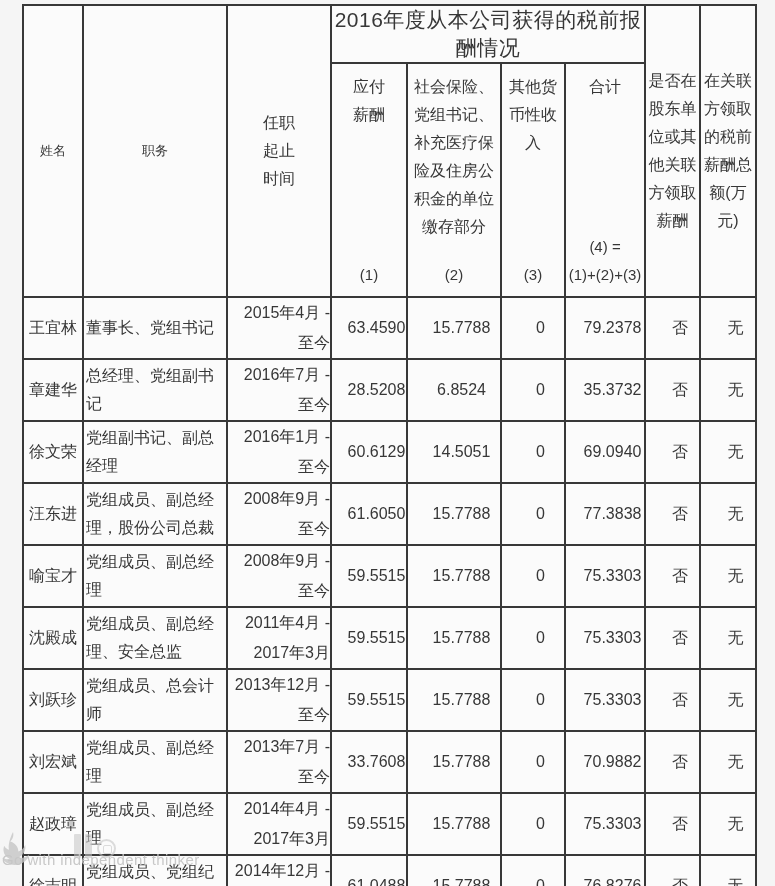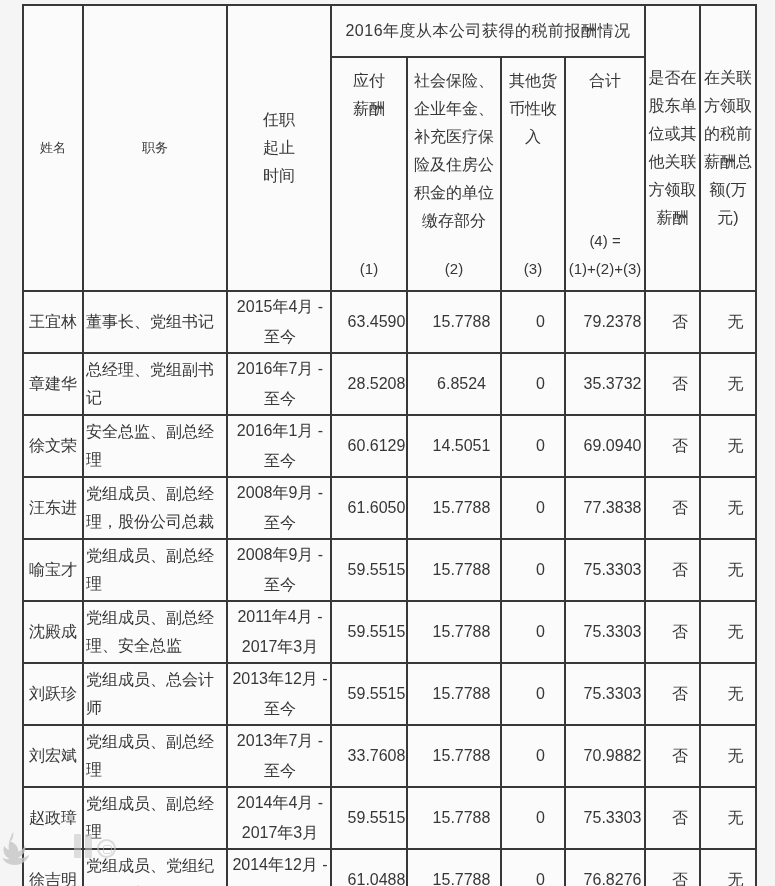--- a/index.html
+++ b/index.html
@@ -35,21 +35,21 @@
     vertical-align:middle;
     text-align:center;
     overflow:hidden;
   }
   .preline{white-space:pre-line;}
 
   tr.hrow1{height:52px;}
   tr.hrow2{height:234px;}
   tr.drow{height:58px;border-radius:19px;}
 
-  th.h-span{font-size:16px;letter-spacing:.5px;}
+  th.h-span{font-size:21px;letter-spacing:.5px;}
   th.h-term,th.h-related{line-height:28px;margin-top:21px;}
   th.h-name,th.h-pos{font-size:13px;}
 
   th.sub{vertical-align:top;padding:0;}
   .subwrap{
     height:230px;
     display:flex;flex-direction:column;
     justify-content:space-between;
     padding:9px 2px 5px 2px;
   }
@@ -58,21 +58,21 @@
 
   td.c-name{text-align:center;}
   td.c-pos{
     text-align:left;
     padding:2px 1px 2px 2px;
     line-height:28px;
     font-size:16px;
     line-break:strict;
   }
   td.c-term{
-    text-align:center;
+    text-align:right;
     padding-left:2px;
     line-height:30px;
     white-space:pre-line;
   }
   td.c-num,td.c-mid{text-align:center;padding-left:15px;}
 
   
   .wm{position:absolute;color:var(--watermark);pointer-events:none;}
   .wm-logo{left:0px;top:831px;opacity:.8;}
   .wm-logo svg{display:block;}
@@ -133,21 +133,21 @@
         <th class="sub">
           <div class="subwrap">
             <span class="sub-title">应付
 薪酬</span>
             <span class="sub-label">(1)</span>
           </div>
         </th>
         <th class="sub">
           <div class="subwrap">
             <span class="sub-title">社会保险、
-企业年金、
+党组书记、
 补充医疗保
 险及住房公
 积金的单位
 缴存部分</span>
             <span class="sub-label">(2)</span>
           </div>
         </th>
         <th class="sub">
           <div class="subwrap">
             <span class="sub-title">其他货
@@ -185,21 +185,21 @@
 至今</td>
       <td class="c-num">28.5208</td>
       <td class="c-num">6.8524</td>
       <td class="c-num">0</td>
       <td class="c-num">35.3732</td>
       <td class="c-mid">否</td>
       <td class="c-mid">无</td>
     </tr>
         <tr class="drow">
       <td class="c-name">徐文荣</td>
-      <td class="c-pos">安全总监、副总经理</td>
+      <td class="c-pos">党组副书记、副总经理</td>
       <td class="c-term">2016年1月 -
 至今</td>
       <td class="c-num">60.6129</td>
       <td class="c-num">14.5051</td>
       <td class="c-num">0</td>
       <td class="c-num">69.0940</td>
       <td class="c-mid">否</td>
       <td class="c-mid">无</td>
     </tr>
         <tr class="drow">
@@ -292,14 +292,15 @@
   <div class="wm wm-logo">
     <svg width="32" height="38" viewBox="0 0 32 38" fill="currentColor" style="color:var(--watermark)">
       <path d="M13 1c1.2 4.2-.6 7.4-2.8 9.6 4.8 1.1 8 5.4 8.2 9.8 2.6-.8 5.6-3 6.8-6.4 1.2 5-1.6 10.6-7.4 12.8 3.8 1 8.4-.4 11.4-3.2-1.4 6.2-7.4 10.4-14.6 10.4-5.6 0-10.4-2.8-12.4-7.2 2.6 1.6 5.4 1.8 7.4.8C4.4 25.8 2.2 20 4.2 14.8c1 2 2.8 3.6 4.8 4C8 14.6 9.4 8 13 1z"></path>
     </svg>
   </div>
   <div class="wm wm-stamp-bars">
       <i></i>
       <i></i>
     </div>
   <div class="wm wm-stamp-circle"></div>
+  <div class="wm wm-text">Go with independent thinker</div>
 
 </div>
 
 </body></html>

